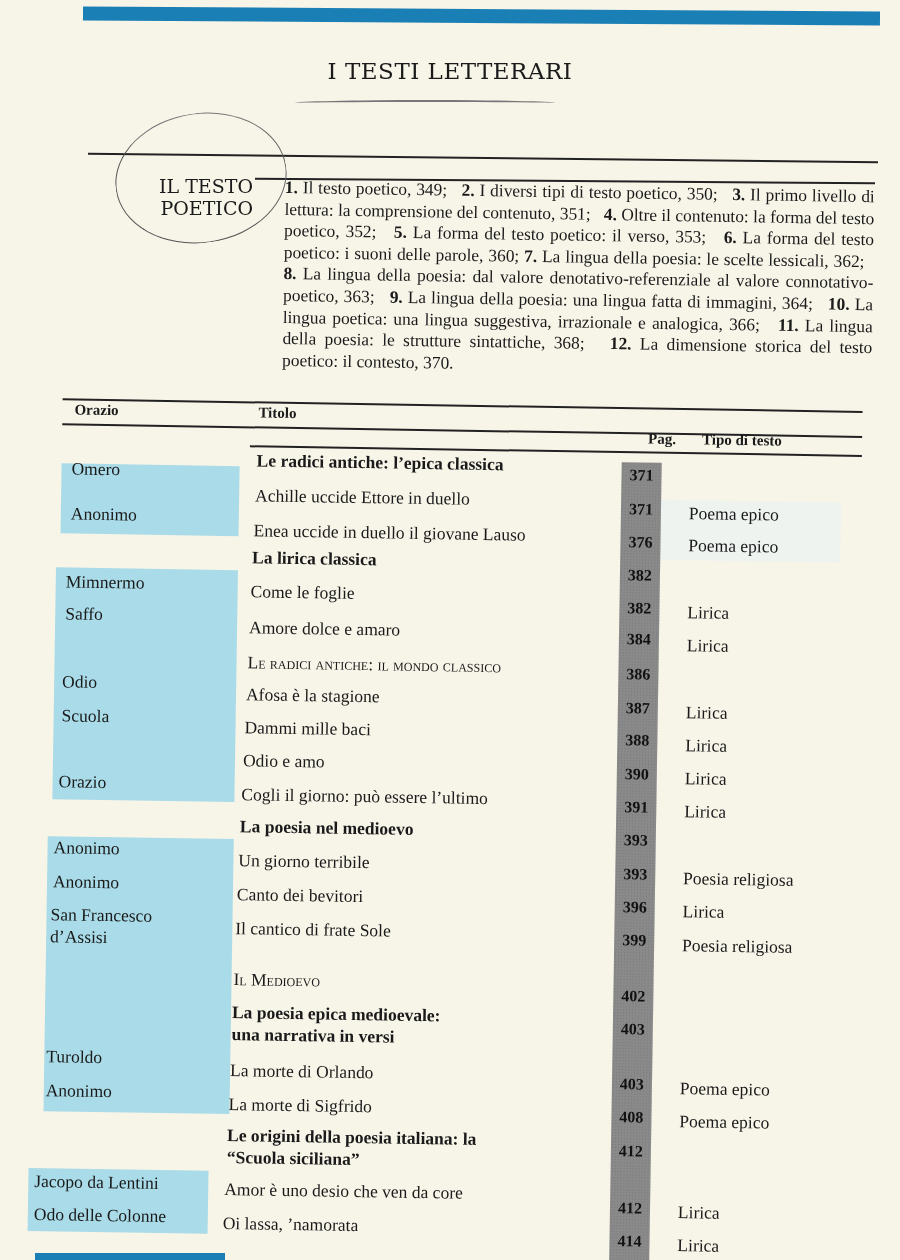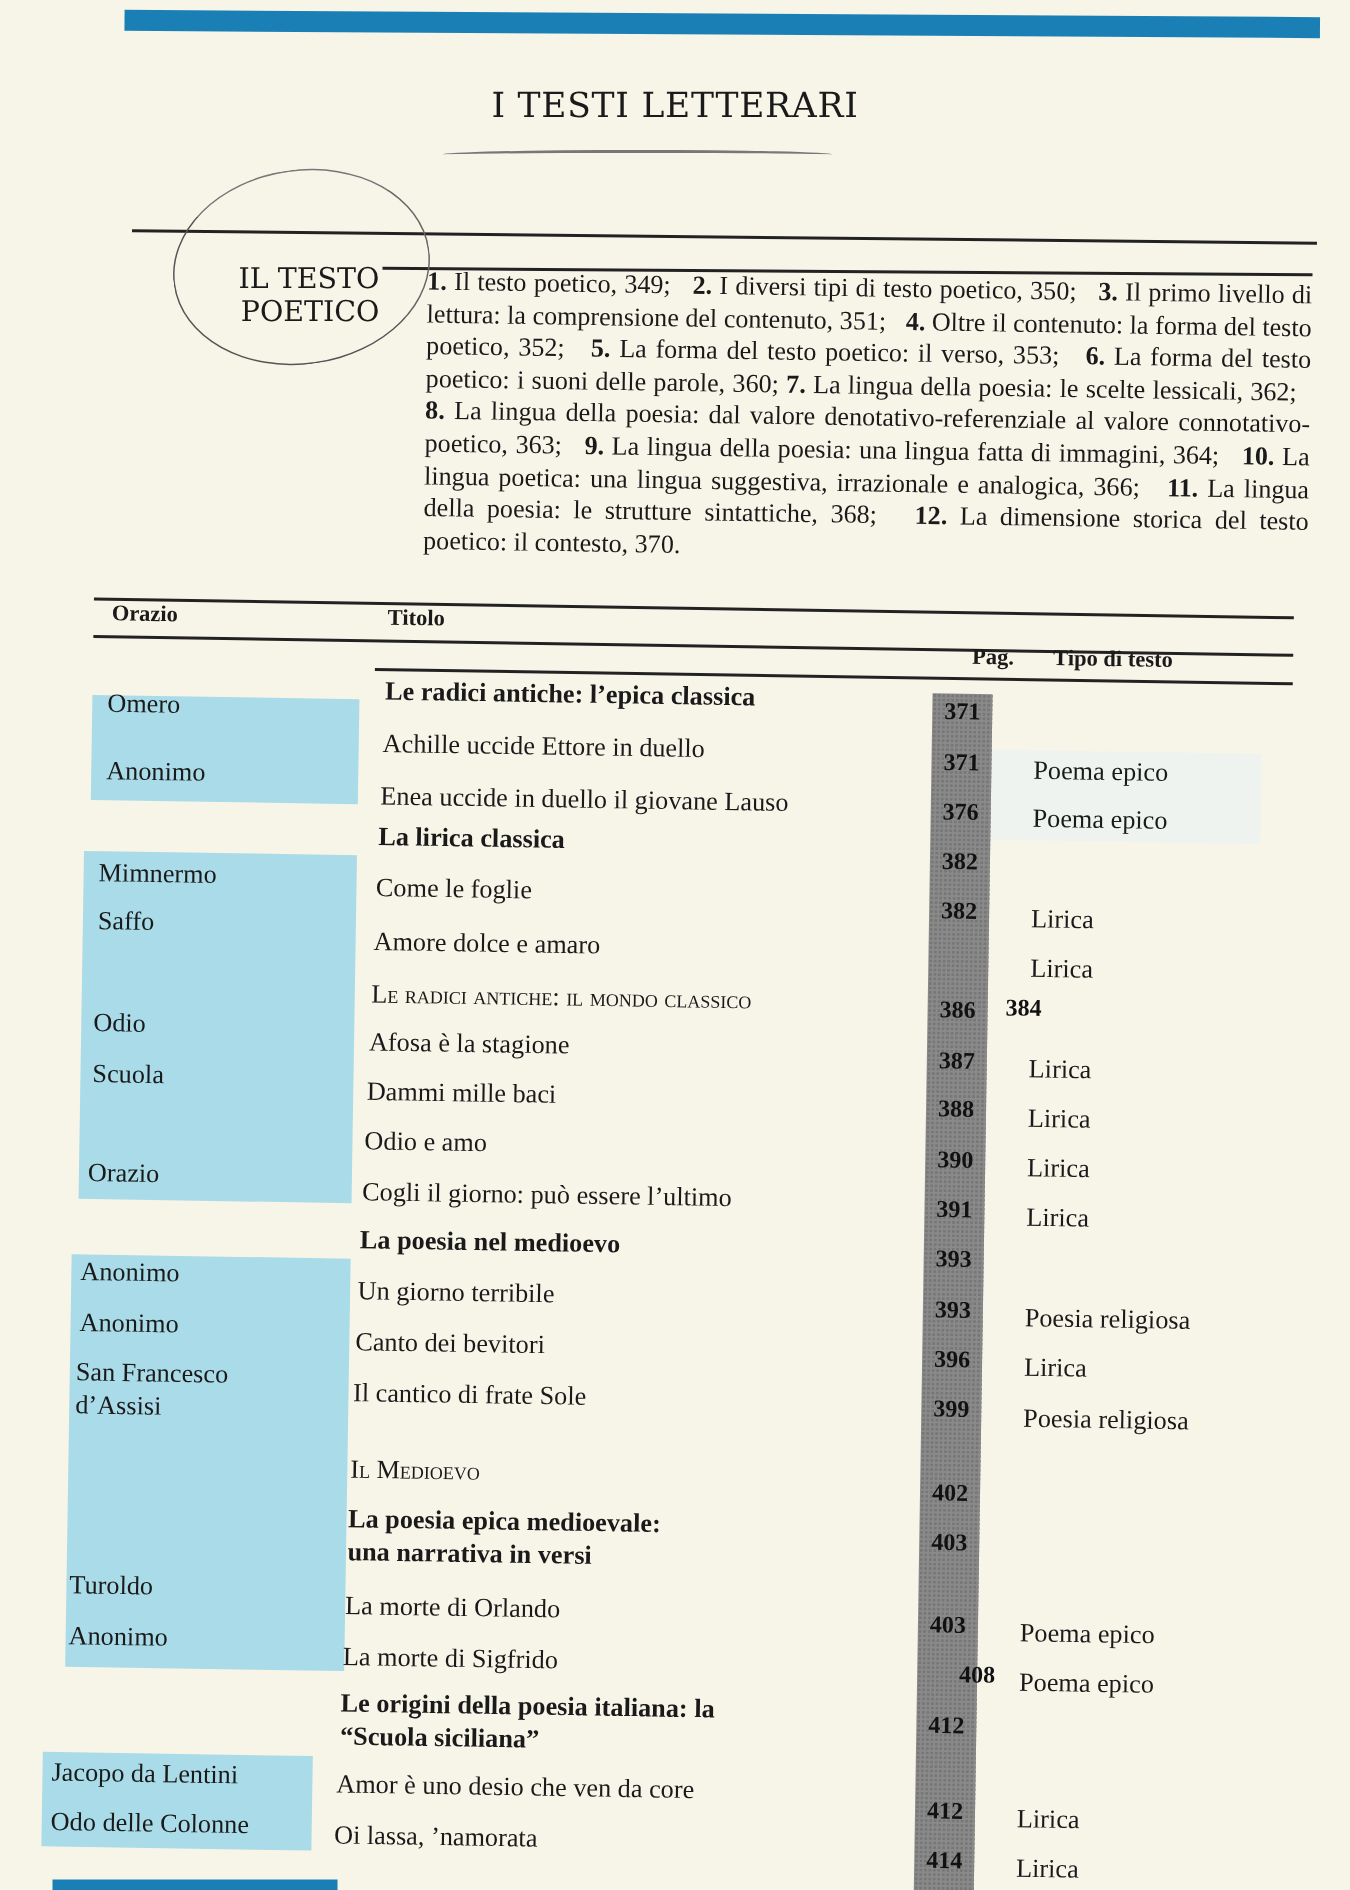--- a/index.html
+++ b/index.html
@@ -93,21 +93,21 @@
   <div class="titlecell bold" style="left:254px;top:543px;">La lirica classica</div>
   <div class="pagenum" style="top:557px;">382</div>
 
   <div class="author" style="left:68px;top:570px;">Mimnermo</div>
   <div class="titlecell" style="left:253px;top:577px;">Come le foglie</div>
   <div class="pagenum" style="top:590px;">382</div>
   <div class="type" style="top:592px;">Lirica</div>
 
   <div class="author" style="left:68px;top:602px;">Saffo</div>
   <div class="titlecell" style="left:252px;top:613px;">Amore dolce e amaro</div>
-  <div class="pagenum" style="top:654px;padding-left:44px;">384</div>
+  <div class="pagenum" style="top:621px;">384</div>
   <div class="type" style="top:625px;">Lirica</div>
 
   <div class="titlecell smallcaps" style="left:251px;top:648px;">Le radici antiche: il mondo classico</div>
   <div class="pagenum" style="top:656px;">386</div>
 
   <div class="author" style="left:66px;top:670px;">Odio</div>
   <div class="titlecell" style="left:250px;top:680px;">Afosa è la stagione</div>
   <div class="pagenum" style="top:690px;">387</div>
   <div class="type" style="top:692px;">Lirica</div>
 
@@ -149,21 +149,21 @@
   <div class="titlecell bold" style="left:241px;top:998px;width:220px;">La poesia epica medioevale: una narrativa in versi</div>
   <div class="pagenum" style="top:1011px;">403</div>
 
   <div class="author" style="left:56px;top:1045px;">Turoldo</div>
   <div class="titlecell" style="left:240px;top:1056px;">La morte di Orlando</div>
   <div class="pagenum" style="top:1066px;">403</div>
   <div class="type" style="top:1068px;">Poema epico</div>
 
   <div class="author" style="left:56px;top:1079px;">Anonimo</div>
   <div class="titlecell" style="left:239px;top:1090px;">La morte di Sigfrido</div>
-  <div class="pagenum" style="top:1099px;margin-left:20px;">408</div>
+  <div class="pagenum" style="top:1099px;">408</div>
   <div class="type" style="top:1101px;">Poema epico</div>
 
   <div class="titlecell bold" style="left:238px;top:1121px;width:260px;">Le origini della poesia italiana: la “Scuola siciliana”</div>
   <div class="pagenum" style="top:1133px;">412</div>
 
   <div class="author" style="left:46px;top:1170px;">Jacopo da Lentini</div>
   <div class="titlecell" style="left:236px;top:1175px;">Amor è uno desio che ven da core</div>
   <div class="pagenum" style="top:1190px;">412</div>
   <div class="type" style="top:1192px;">Lirica</div>
 

